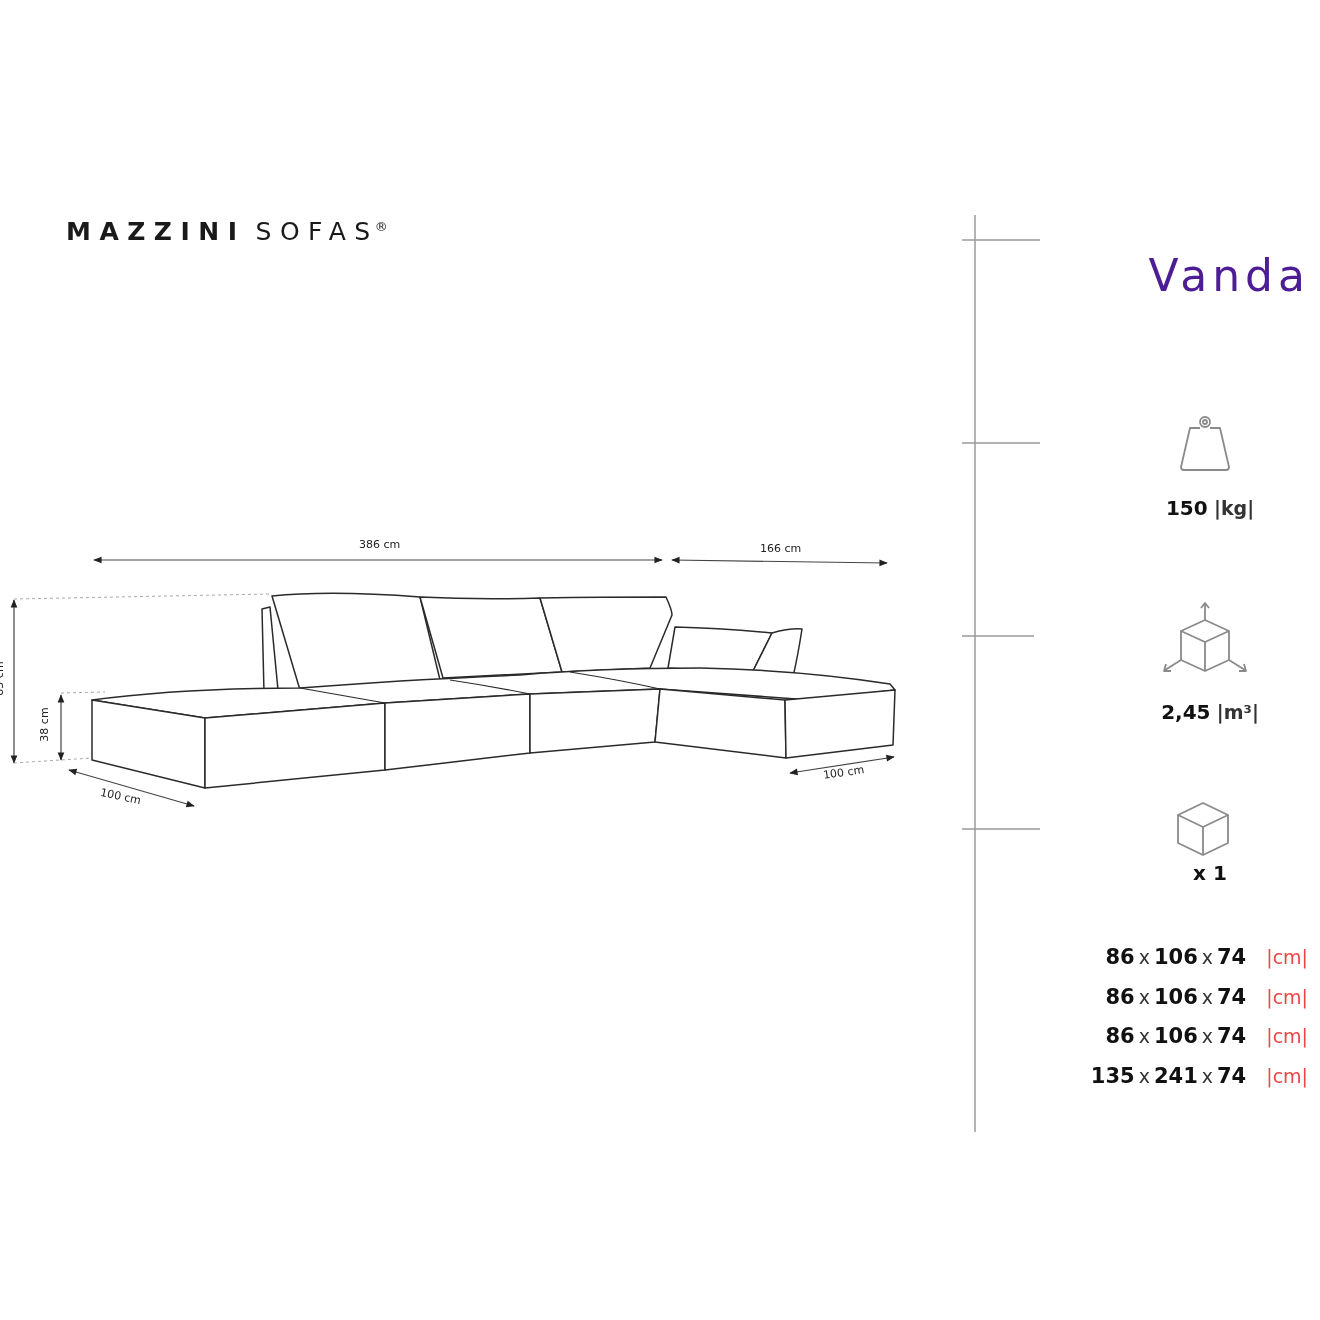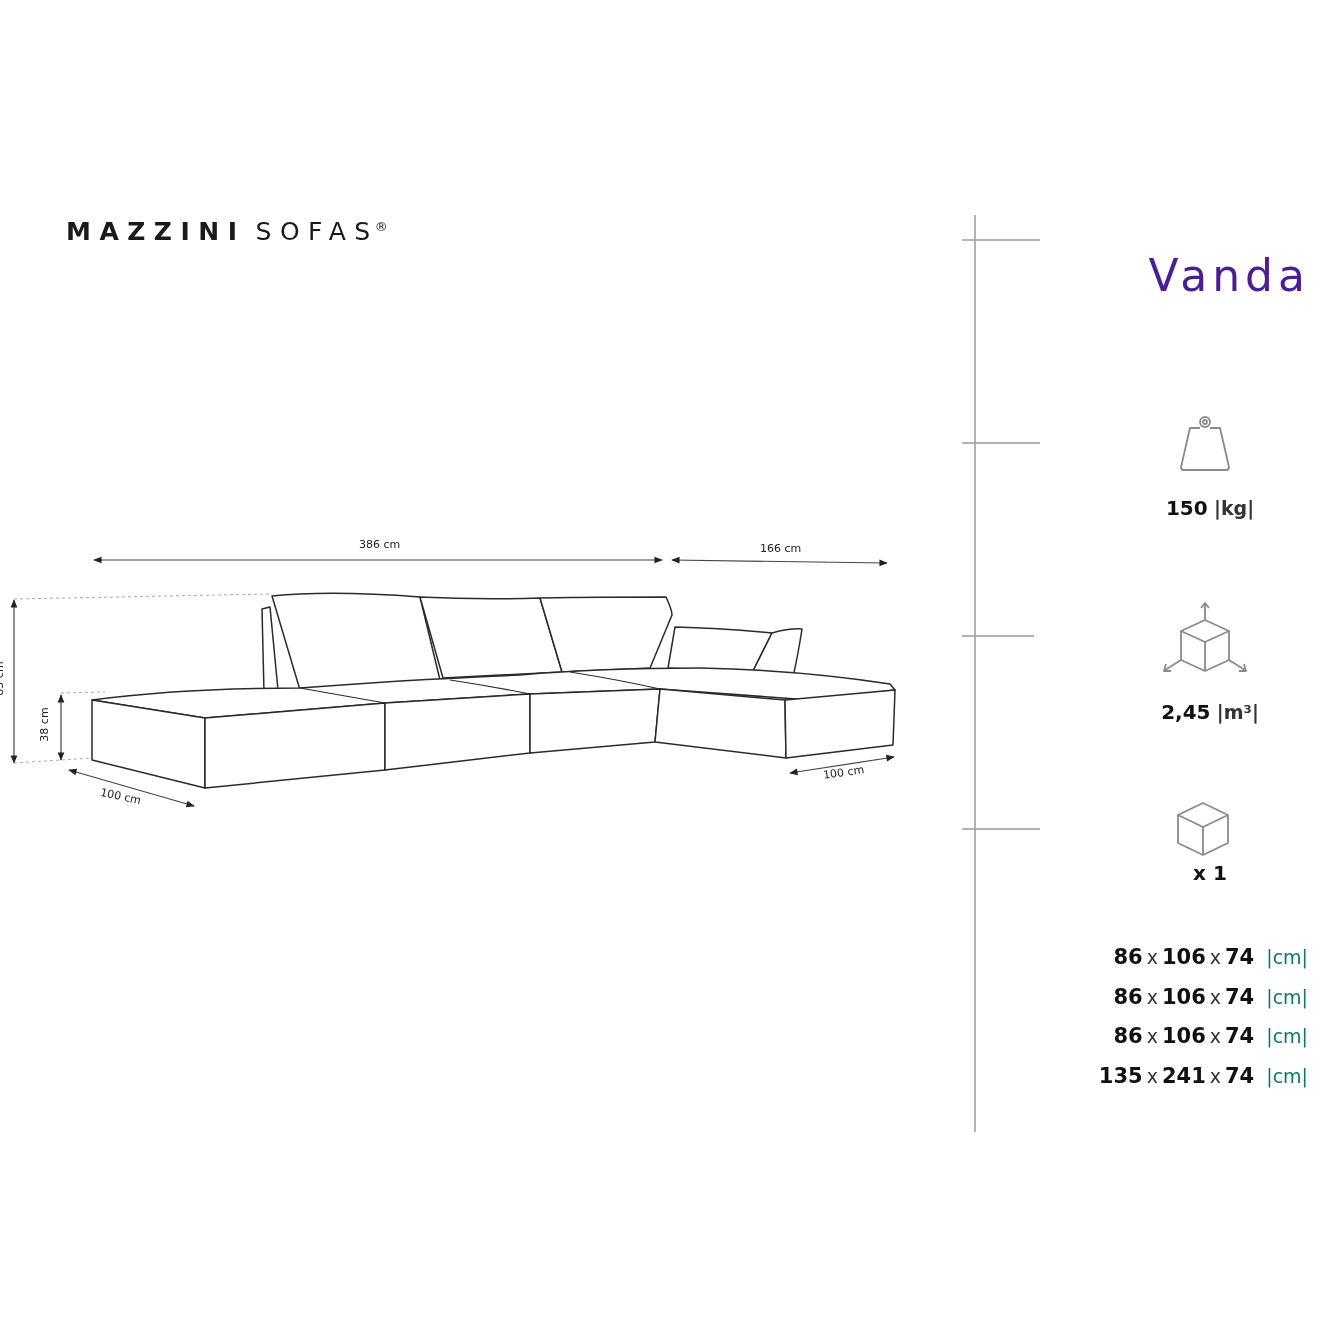--- a/index.html
+++ b/index.html
@@ -74,21 +74,21 @@
       top: 938px;
       text-align: right;
       font-family: "DejaVu Sans", sans-serif;
       font-size: 21px;
       line-height: 39.5px;
       color: #111;
     }
     .dims .row { white-space: nowrap; }
     .dims b { font-weight: bold; }
     .dims .x { font-weight: normal; color: #333; margin: 0 4px; font-size: 19px; }
-    .dims .unit { font-weight: normal; color: #0f766e; font-size: 19px; margin-left: 12px; }
+    .dims .unit { font-weight: normal; color: #ef4444; font-size: 19px; margin-left: 20px; }
   </style>
 </head>
 <body>
 
 <div class="brand">
   <span class="b1">MAZZINI</span><span class="b2">SOFAS</span><span class="reg">®</span>
 </div>
 
 <div class="product-name">Vanda</div>
 

